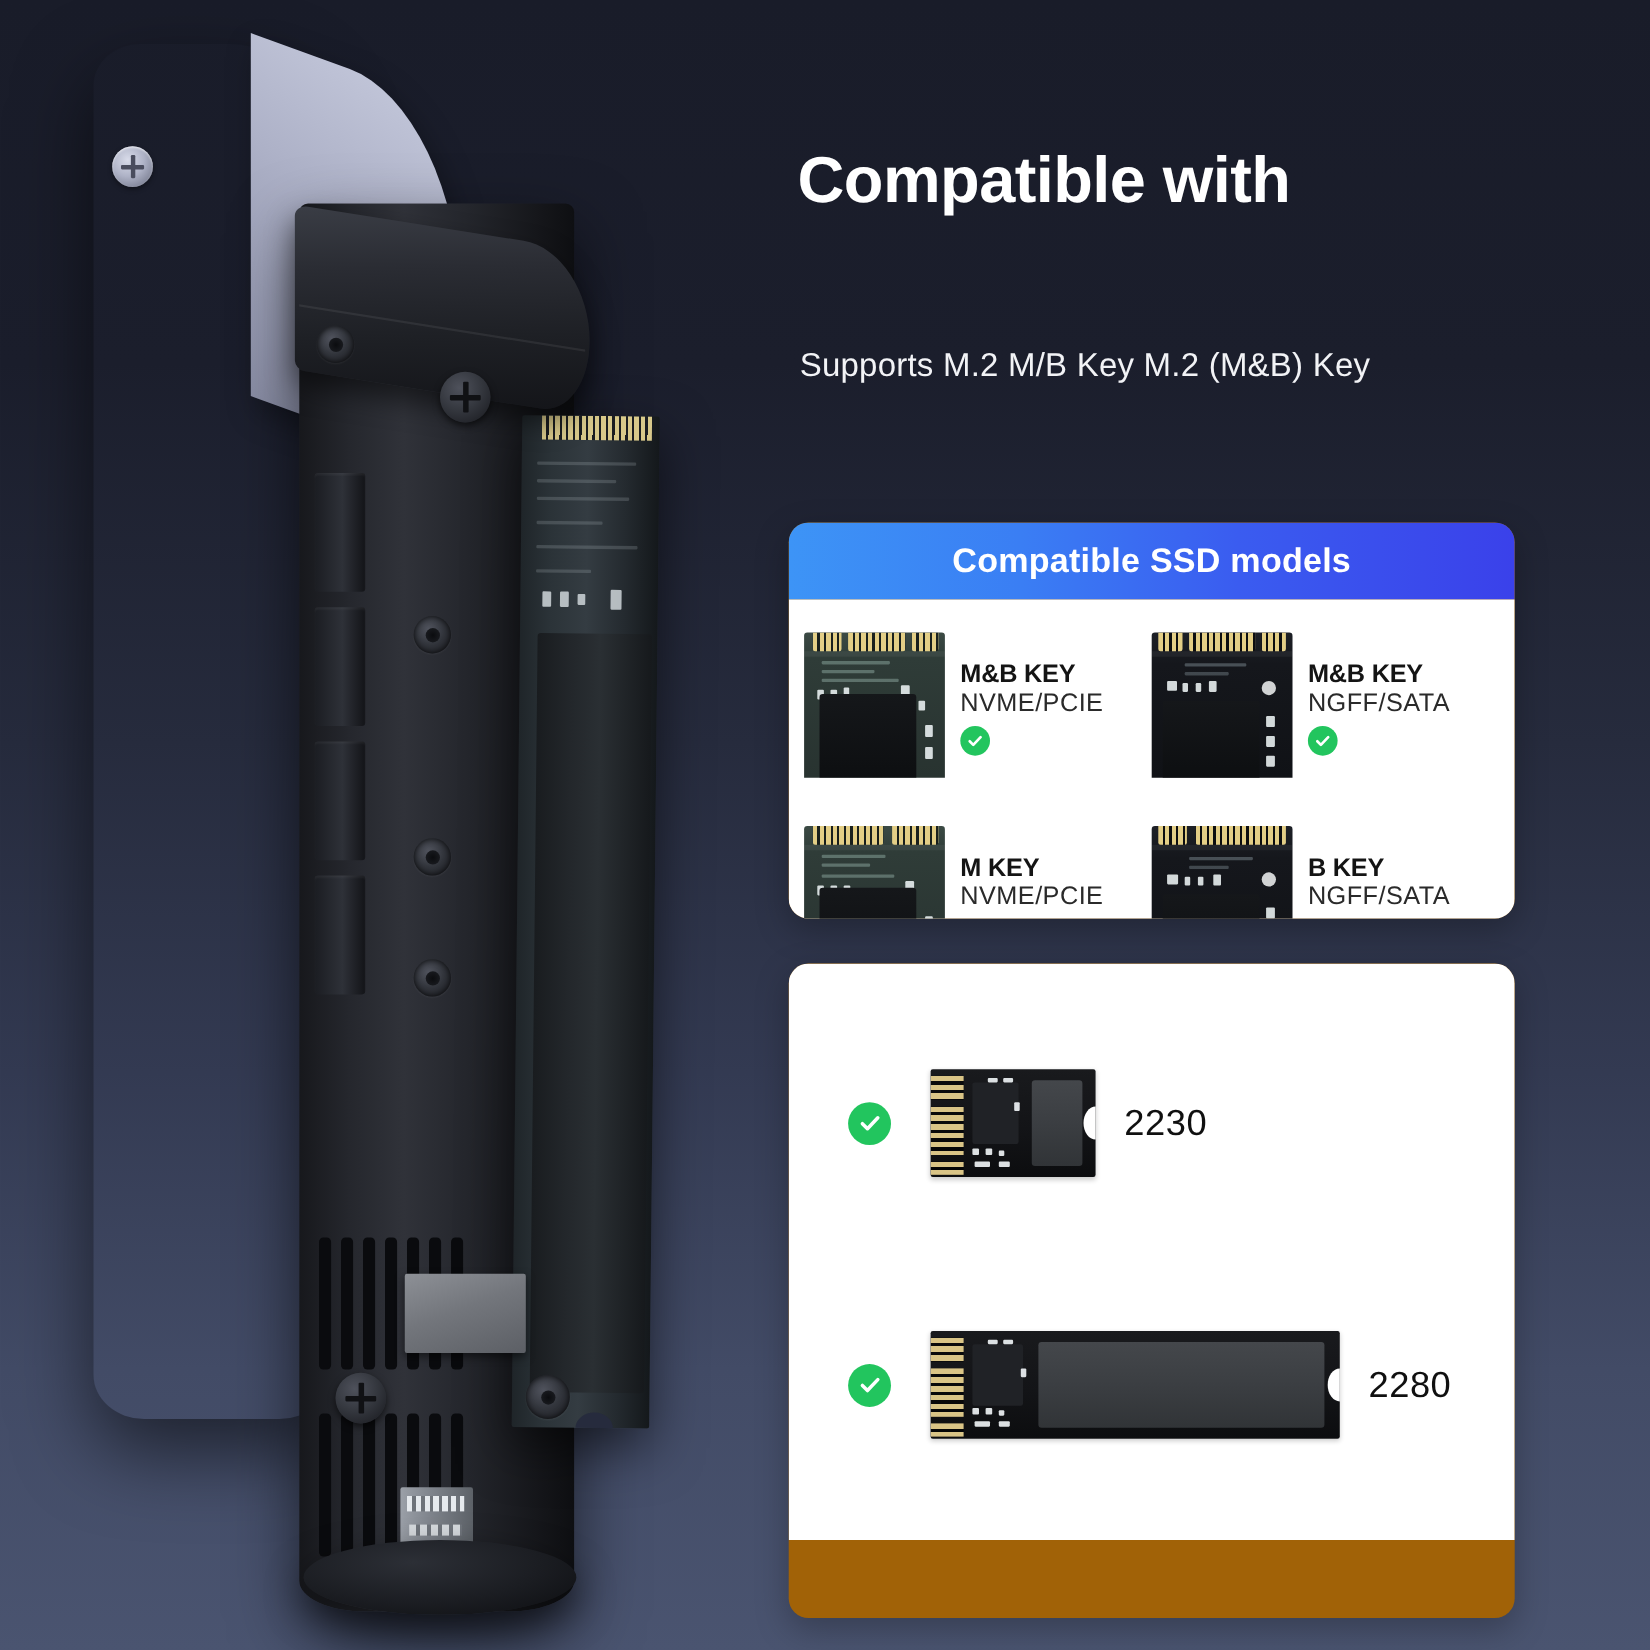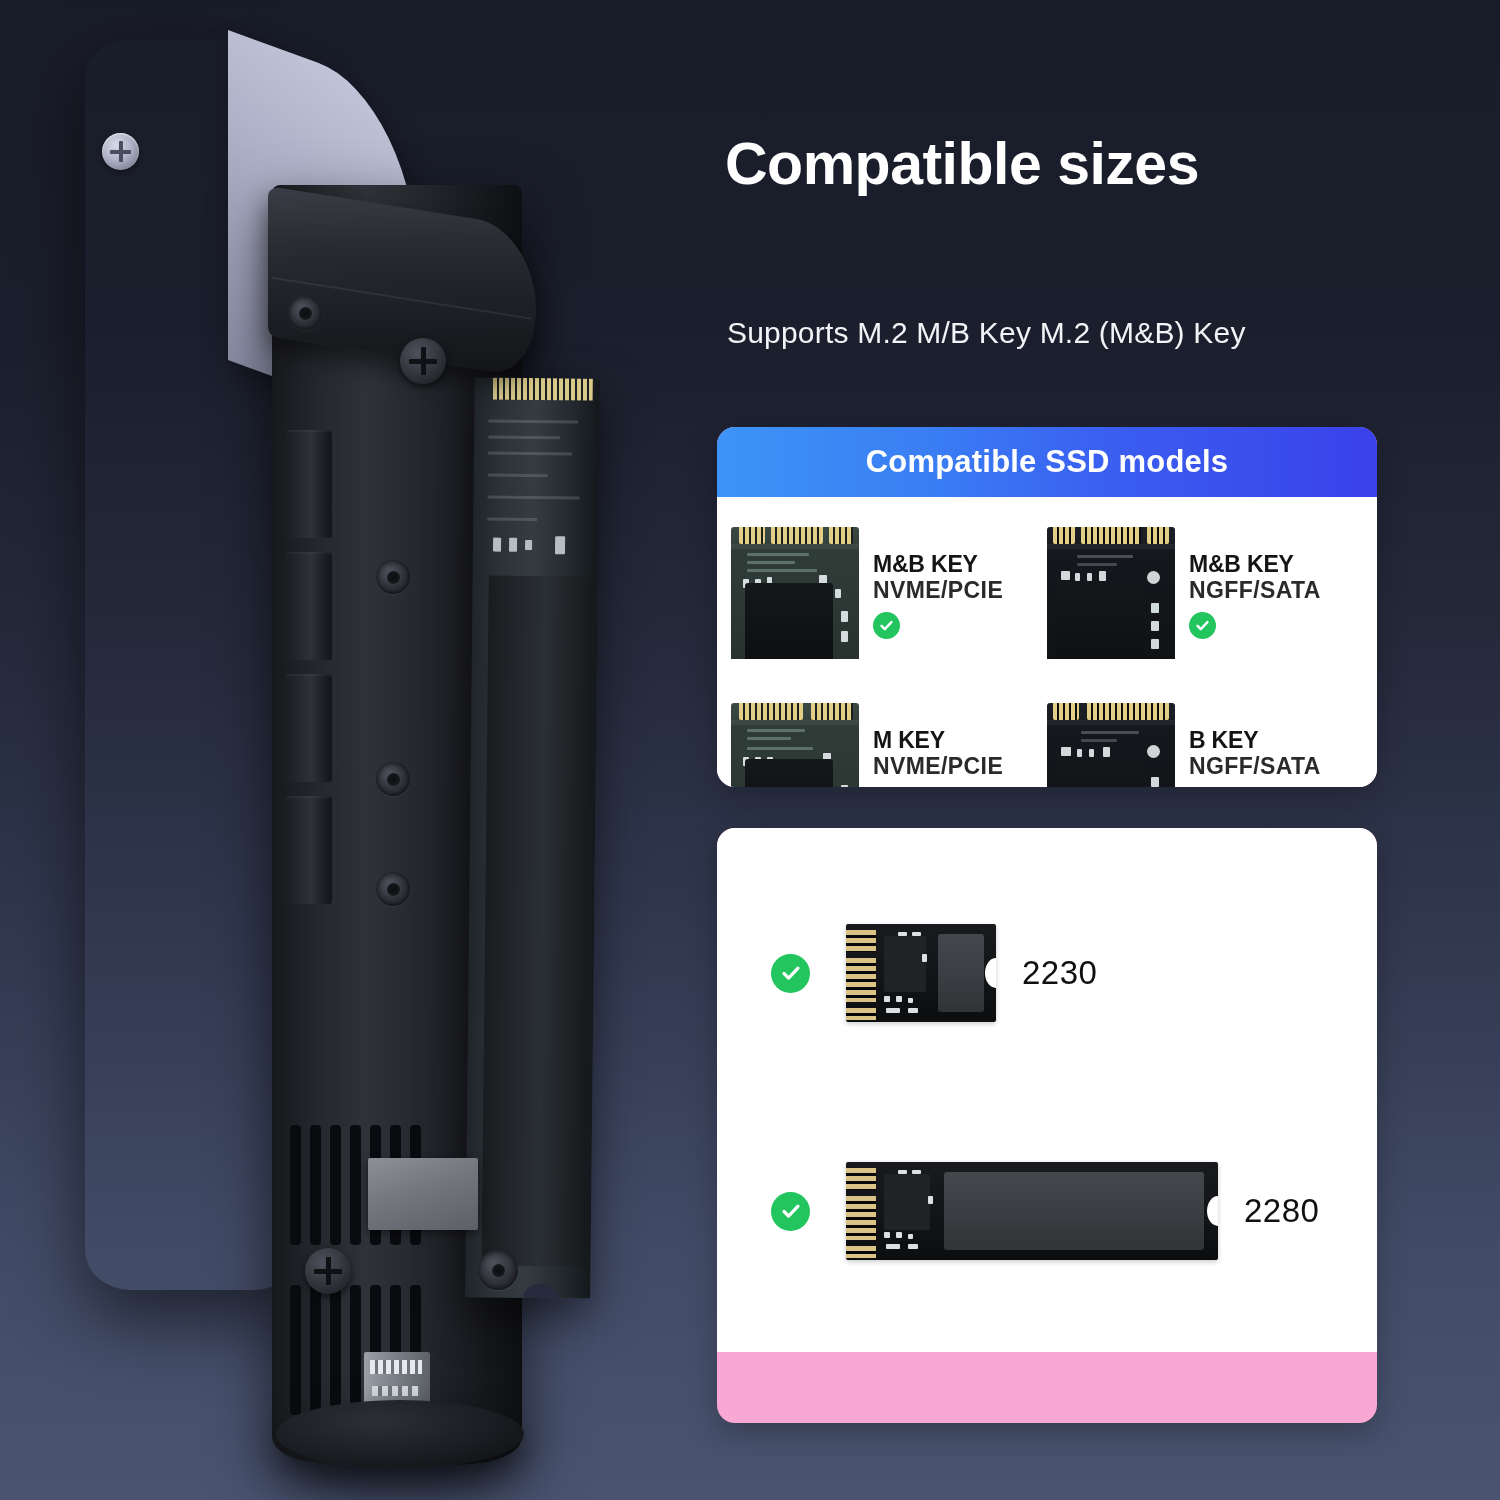--- a/index.html
+++ b/index.html
@@ -308,24 +308,25 @@
     font-size: 30px;
     font-weight: 400;
     letter-spacing: .2px;
   }
 
   
   .card {
     position: absolute;
     left: 0;
     width: 660px;
-    background: #f9a8d4;
+    background: #a16207;
     border-radius: 18px;
     overflow: hidden;
     box-shadow: 0 10px 30px rgba(0,0,0,.25);
+    margin-top: 48px;
   }
   .card-models { top: 427px; height: 360px; }
   .card-sizes  { top: 828px; height: 595px; }
 
   .card-header {
     height: 70px;
     background: linear-gradient(to right, #3d94f6 0%, #3a7ef4 32%, #3a5cf0 62%, #3a41ea 100%);
     display: flex;
     align-items: center;
     justify-content: center;
@@ -356,21 +357,21 @@
   .model-key {
     font-size: 23px;
     font-weight: bold;
     color: #141414;
     letter-spacing: -.2px;
     line-height: 1.15;
   }
   .model-iface {
     font-size: 23px;
     color: #2a2a2a;
-    font-weight: 700;
+    font-weight: 400;
     letter-spacing: .4px;
     line-height: 1.2;
   }
 
   .mark {
     margin-top: 7px;
     width: 27px;
     height: 27px;
     border-radius: 50%;
     display: flex;
@@ -568,21 +569,21 @@
   </div>
 
   <div class="heat-pad"></div>
   <div class="usb-board"></div>
   <div class="foot"></div>
 </div>
 
 <div class="right-col">
 
   <div class="headline">
-    <span>Compatible sizes</span>
+    <span>Compatible with</span>
   </div>
 
   <div class="subhead">Supports M.2 M/B Key M.2 (M&amp;B) Key</div>
 
   <div class="card card-models">
     <div class="card-header">
       <span class="card-header-title">Compatible SSD models</span>
     </div>
     <div class="card-body">
       <div class="models-grid">

